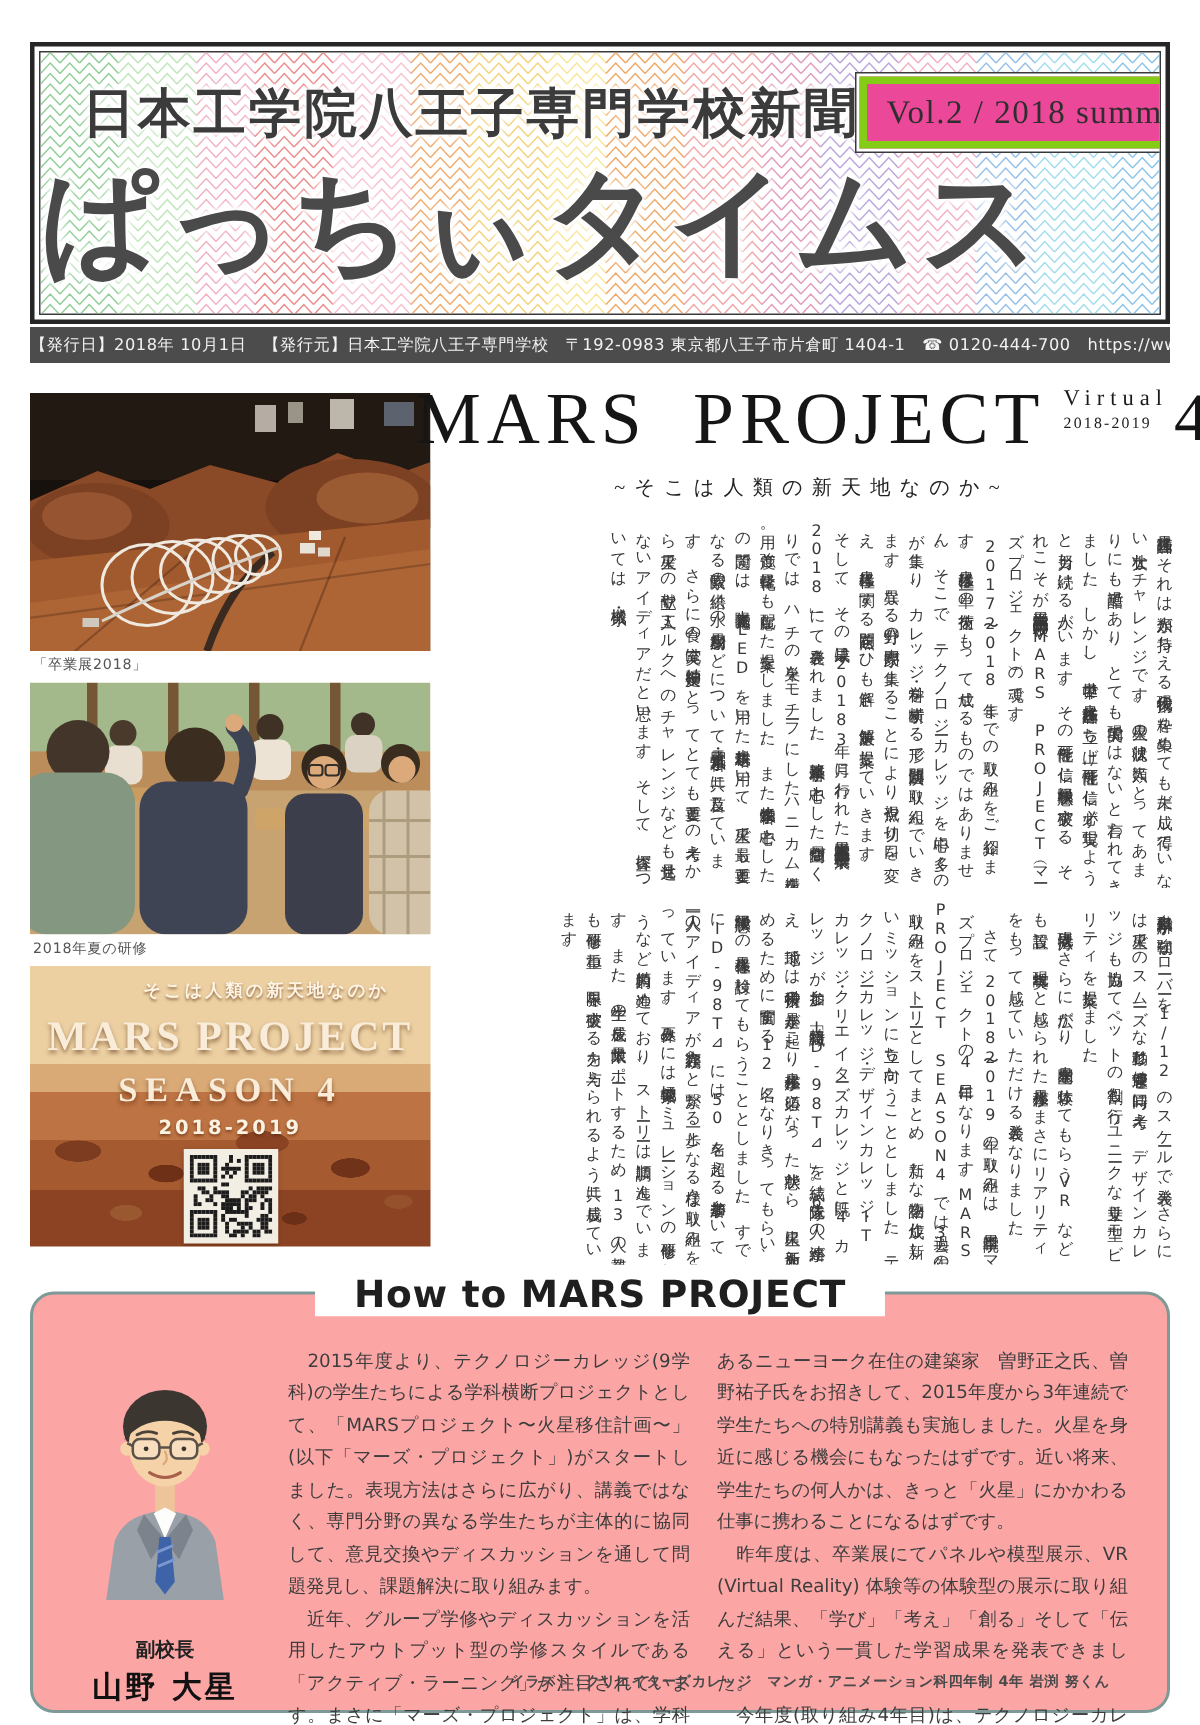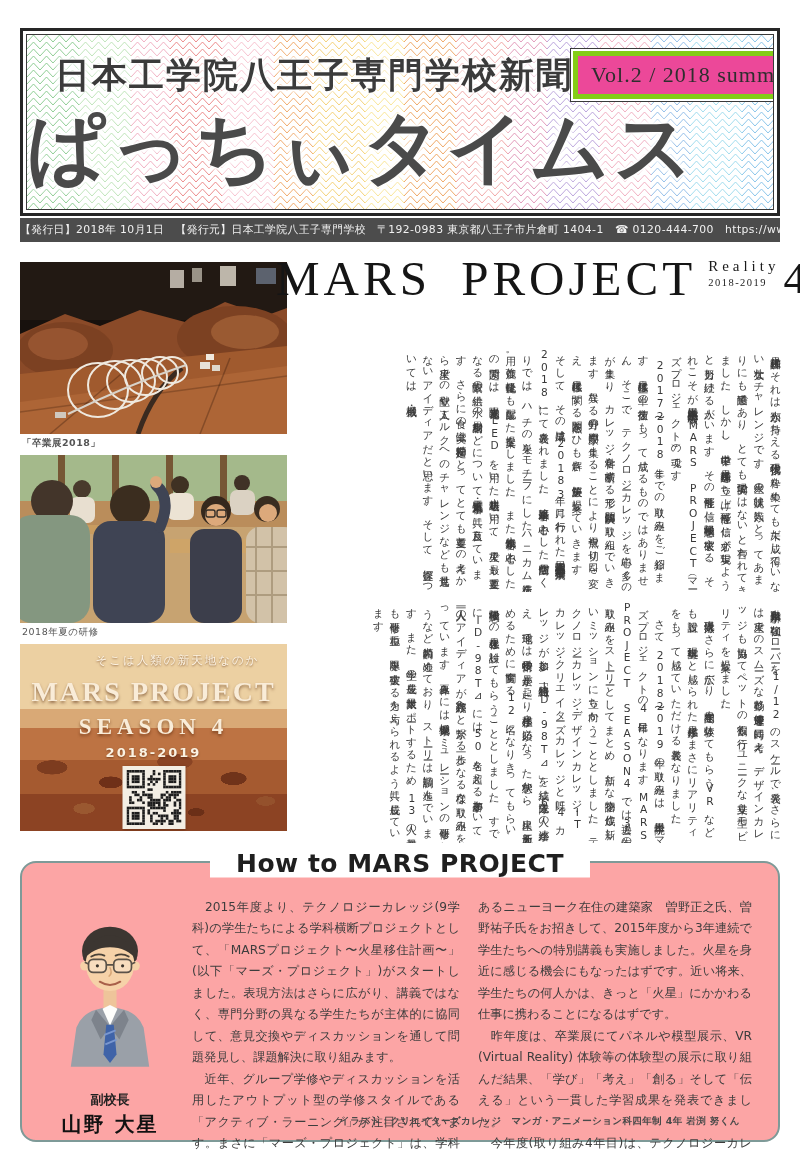--- a/index.html
+++ b/index.html
@@ -27,36 +27,36 @@
   .info-band{position:absolute;left:20px;top:218px;width:760px;height:24px;background:#4c4c4c;
     color:#f2f2f2;font-size:10.8px;line-height:24px;text-align:center;letter-spacing:0.4px;
     white-space:nowrap;overflow:hidden;}
 
   
   .photo{position:absolute;left:20px;width:267px;overflow:hidden;}
   .photo svg{display:block;}
   .photo1{top:262px;height:172px;}
   .photo2{top:455px;height:168px;}
   .caption{position:absolute;left:22px;font-size:9.5px;color:#555;letter-spacing:0.5px;}
-  .cap1{top:437px;font-weight:bold;}
+  .cap1{top:437px;}
   .cap2{top:626px;}
 
   
   .poster{position:absolute;left:20px;top:644px;width:267px;height:187px;overflow:hidden;
     background:
       radial-gradient(26px 12px at 12% 66%, #7d3c1f 0 58%, rgba(0,0,0,0) 60%),
       radial-gradient(20px 10px at 34% 74%, #6f3018 0 58%, rgba(0,0,0,0) 60%),
       radial-gradient(30px 13px at 58% 63%, #8a4424 0 58%, rgba(0,0,0,0) 60%),
       radial-gradient(22px 11px at 80% 72%, #70331a 0 58%, rgba(0,0,0,0) 60%),
       radial-gradient(16px 8px at 92% 84%, #94512c 0 58%, rgba(0,0,0,0) 60%),
       radial-gradient(18px 9px at 24% 88%, #9a5830 0 58%, rgba(0,0,0,0) 60%),
       radial-gradient(14px 7px at 66% 90%, #6b2f17 0 58%, rgba(0,0,0,0) 60%),
       linear-gradient(#ecd0a2 0 35%, #d9a976 35% 45%, #bd7343 45% 62%, #a55a30 62% 80%, #8c4323 80% 100%);}
   .poster-tag{position:absolute;top:9px;left:0;right:0;text-align:center;color:#fdf4e4;
-    font-size:11.5px;font-weight:400;letter-spacing:2px;text-shadow:0 1px 2px rgba(90,40,10,.65);padding-left:48px;}
+    font-size:11.5px;font-weight:700;letter-spacing:2px;text-shadow:0 1px 2px rgba(90,40,10,.65);padding-left:48px;}
   .poster-t1{position:absolute;top:32px;left:0;right:0;text-align:center;color:#f9ecd8;
     font-family:"Liberation Serif","DejaVu Serif",serif;font-size:28px;font-weight:700;
     letter-spacing:2px;text-shadow:0 2px 3px rgba(80,35,10,.55);}
   .poster-t2{position:absolute;top:70px;left:0;right:0;text-align:center;color:#f9ecd8;
     font-family:"Liberation Serif","DejaVu Serif",serif;font-size:23px;font-weight:700;
     letter-spacing:5px;text-shadow:0 2px 3px rgba(80,35,10,.55);}
   .poster-years{position:absolute;top:101px;left:0;right:0;text-align:center;color:#fbf2e2;
     font-size:13px;font-weight:700;letter-spacing:2px;text-shadow:0 1px 2px rgba(80,35,10,.6);}
   .qr-box{position:absolute;left:50%;top:122px;transform:translateX(-50%);
     background:#f3eee4;padding:4px;line-height:0;box-shadow:0 1px 3px rgba(60,25,5,.4);}
@@ -471,26 +471,27 @@
           <rect x="60" y="57" width="3" height="3" fill="#1c1c1c"></rect>
         </svg>
     </div>
   </div>
 
   <div class="mp-title">
     <div class="mp-row">
       <span class="mp-main">MARS PROJECT</span>
       <span class="mp-season">
         <span class="mp-season-col">
-          <div class="mp-season-word">Reality</div>
+          <div class="mp-season-word">Virtual</div>
           <div class="mp-season-years">2018-2019</div>
         </span>
         <span class="mp-season-num">4</span>
       </span>
     </div>
+    <div class="mp-subtitle">~そこは人類の新天地なのか~</div>
   </div>
 
   <div class="vband vband1">火星移住計画…それは人類が持ちえる現代技術の粋を集めても未だ成し得ていない壮大なチャレンジです。火星の状況は人類にとってあまりにも過酷であり、とても現実的ではないと言われてきました。しかし、世界中で火星移住計画を立ち上げ可能性を信じ必ず実現しようと努力し続ける人がいます。その可能性を信じ極限状態を突破する、それこそが日本工学院八王子専門学校のMARS PROJECT（マーズプロジェクト）の魂です。
 　2017〜2018年までの取り組みをご紹介します。火星移住は単一の技術をもって成せるものではありません。そこで、テクノロジーカレッジを中心に多くの学科が集まり、カレッジ・学科を横断する形で問題解決に取り組んでいきます。異なる分野の専門家が集まることにより視点や切り口を変え、火星移住に関する問題点をひも解き、解決策を提案していきます。そして、その成果は2018年3月に行われた日本工学院八王子専門学校「卒業展2018」にて発表されました。建築系学科を中心とした居住空間づくりでは、ハチの巣をモチーフにしたハニカム構造を採用。強度と軽量化にも配慮した提案をしました。また生物系学科を中心とした生命維持の問題では、太陽光発電とLEDを用いた水耕栽培を用いて、火星で最も重要となる酸素の供給、水の最少利用などについて電子・電気系学科と共に言及しています。さらに食の充実は精神安定にとってとても重要との考えから火星での献立や人工ミルクへのチャレンジなども見逃せないアイディアだと思います。そして、探査については、機械系・</div>
   <div class="vband vband2">自動車系学科が強靭なローバーを1/12のスケールで発表、さらには火星でのスムーズな移動と健康管理を同時に考え、デザインカレッジも協力してペットの役割も行うユニークな立乗り型モビリティを提案しました。
 　表現方法はさらに広がり、火星空間を体験してもらうVRなども設置し、現実離れと感じられた火星移住がまさにリアリティをもって感じていただける発表となりました。
 　さて、2018〜2019年の取り組みは、日本工学院 マーズプロジェクトの4年目になります。MARS PROJECT SEASON4では過去3年の取り組みをストーリーとしてまとめ、新たな物語を作成し新しいミッションに立ち向かうこととしました。テクノロジーカレッジ・デザインカレッジ・ITカレッジ・クリエイターズカレッジと既に4カレッジが参加し、特務組織「ID-98T⊿」を結成。先遣隊6人の連絡が途絶え、地球では科学技術の暴走が起こり火星移住が必須になった状態から、火星に新天地を求めるために奮闘する12名になりきってもらい、極限状態での火星移住を検討してもらうこととしました。すでにID-98T⊿には50名を超える参加者がいて、一人一人のアイディアが人類存続へと繋がる一歩となる様々な取り組みを行っています。夏休みには極地探索シミュレーションの研修を行うなど精力的に進めており、ストーリーは順調に進んでいます。また、学生の成長を最大限サポートするため、13人の教員も研修を重ね、限界を突破する力を与えられるよう共に成長しています。</div>
 
   <div class="howto-box">
     <div class="howto-heading">How to MARS PROJECT</div>

